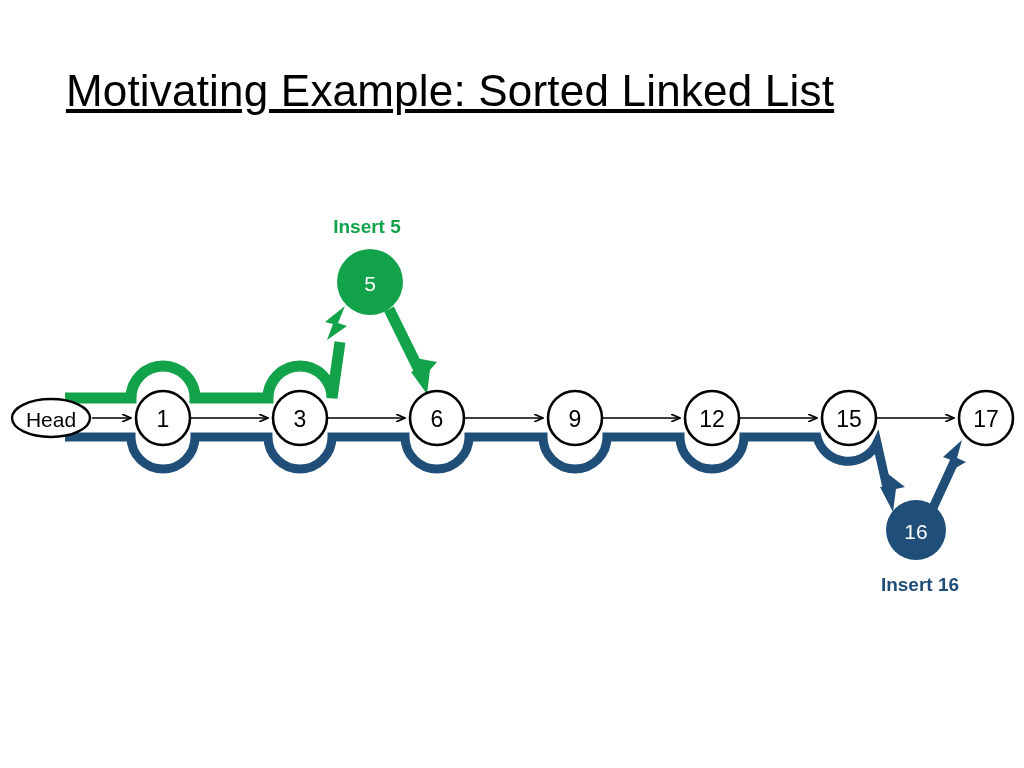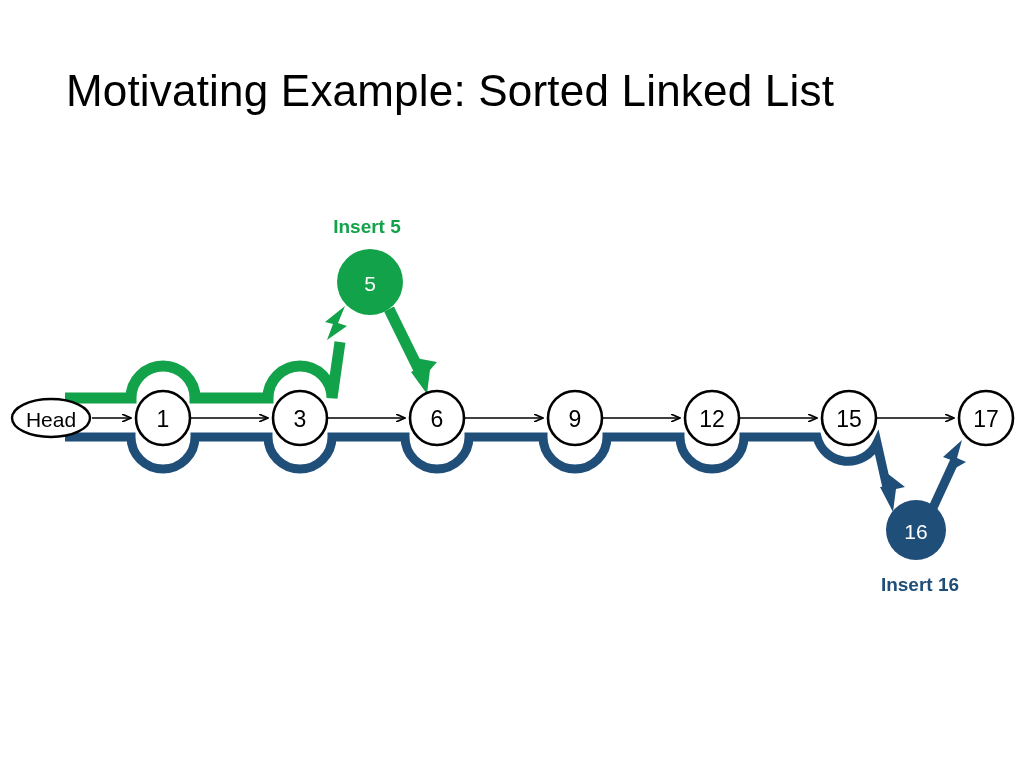--- a/index.html
+++ b/index.html
@@ -19,20 +19,21 @@
     position: absolute;
     left: 0;
     top: 66px;
     width: 900px;
     text-align: center;
     font-size: 44px;
     font-weight: 400;
     color: #000000;
     letter-spacing: 0.2px;
     white-space: nowrap;
+    text-decoration: underline;
   }
   #diagram {
     position: absolute;
     left: 0;
     top: 0;
     width: 1024px;
     height: 768px;
   }
   .node-label {
     font-family: "Liberation Sans", sans-serif;

